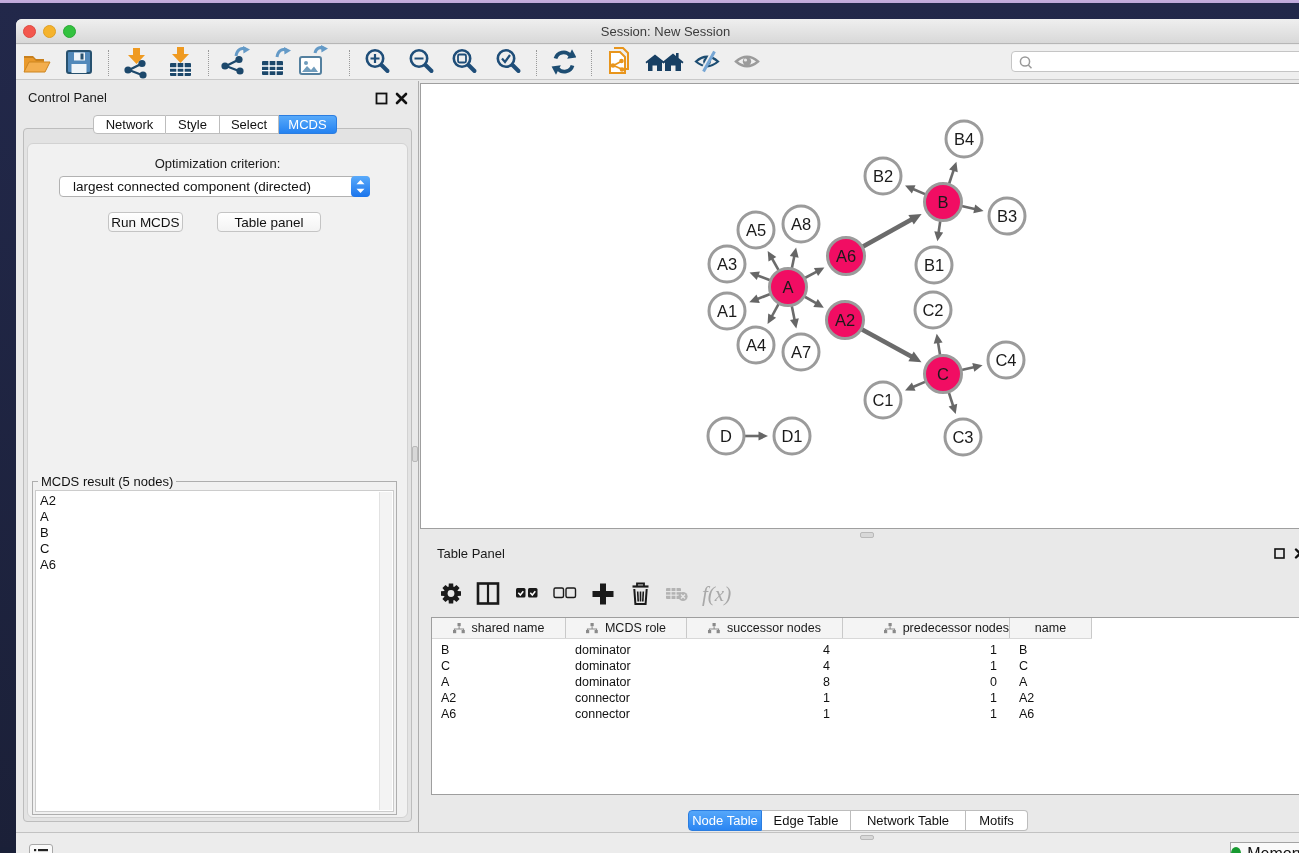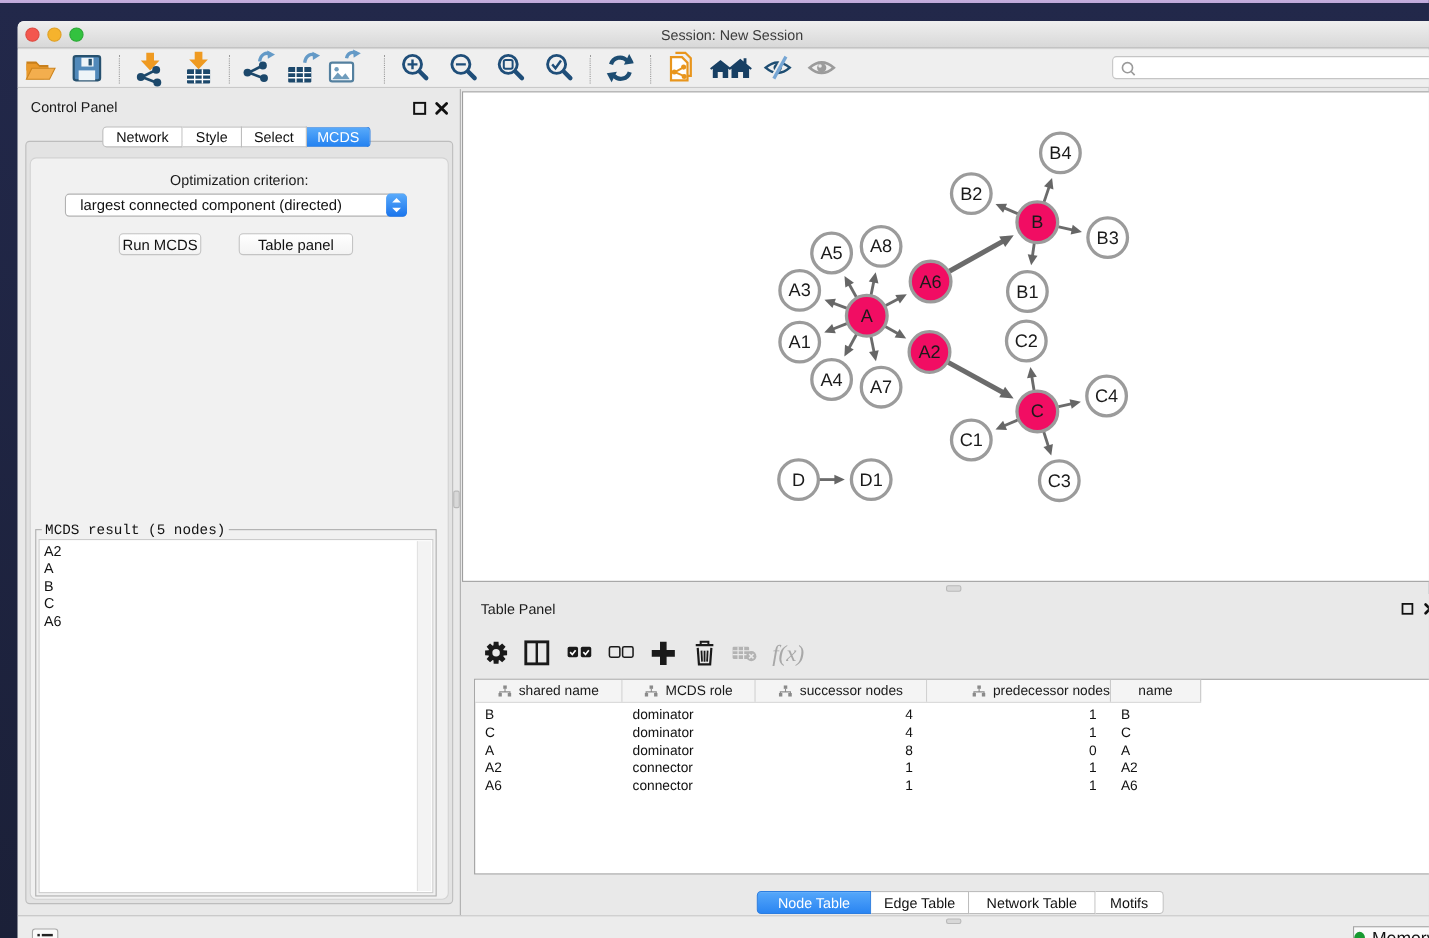--- a/index.html
+++ b/index.html
@@ -26,21 +26,21 @@
   .tabs { display:flex; height:19px; font-size:13px; }
   .tabs .t { background:#fff; border:1px solid #bdbdbd; border-left:none; color:#111; display:flex; align-items:center; justify-content:center; }
   .tabs .t:first-child { border-left:1px solid #bdbdbd; border-radius:4px 0 0 4px; }
   .tabs .t:last-child { border-radius:0 4px 4px 0; }
   .tabs .t.sel { background:linear-gradient(180deg,#58aafa,#2482f1); border-color:#2b7de0; color:#fff; }
   #opt-label { left:11px; top:75px; width:381px; text-align:center; font-size:13px; color:#1a1a1a; }
   #combo { left:43px; top:95px; width:311px; height:21px; background:#fff; border:1px solid #b2b2b2; border-radius:4px; font-size:13.5px; color:#111; }
   #combo .arr { position:absolute; right:-1px; top:-1px; width:19px; height:21px; border-radius:4px; background:linear-gradient(180deg,#5aabfb,#1a74ec); }
   .btn { background:linear-gradient(180deg,#ffffff,#f3f3f3); border:1px solid #c4c4c4; border-radius:4px; font-size:13.5px; color:#111; display:flex; align-items:center; justify-content:center; }
   #fieldset { left:16px; top:400px; width:365px; height:334px; border:1px solid #aeaeae; background:#f1f1f1; }
-  #fs-legend { left:22px; top:393px; background:#f1f1f1; padding:0 3px; font-size:13px; color:#111;font-family:Liberation Mono, monospace; }
+  #fs-legend { left:22px; top:393px; background:#f1f1f1; padding:0 3px; font-size:13px; color:#111; }
   #fs-list { left:2px; top:8px; right:2px; bottom:2px; position:absolute; background:#fff; border:1px solid #cccccc; font-size:13px; color:#111; }
   #fs-sb { position:absolute; right:1px; top:1px; width:13px; bottom:1px; background:#f3f3f3; border-left:1px solid #e2e2e2; }
   
   #statusbar { left:0; top:813px; width:1299px; height:35px; background:#ececec; border-top:1px solid #c2c2c2; }
   #memory { left:1214px; top:9px; width:76px; height:23px; background:#fafafa; border:1px solid #a3a3a3; font-size:16px; color:#111; display:flex; align-items:center; justify-content:center; gap:6px; position:absolute; }
   #lstbtn { left:13px; top:11px; width:24px; height:21px; background:#fafafa; border:1px solid #a8a8a8; border-radius:3px; position:absolute; }
   
   #netframe { left:404px; top:64px; width:894px; height:446px; background:#fff; border:1px solid #9f9f9f; }
   #nf-title { left:0; top:0; width:100%; height:20px; background:linear-gradient(180deg,#f2f2f2,#d9d9d9); border-bottom:1px solid #b1b1b1; position:absolute; }
   .tl2 { border-radius:50%; width:10px; height:10px; top:5px; position:absolute; }
@@ -464,19 +464,19 @@
     <div class="abs" style="left:0;top:20px;width:660px;height:1px;background:#d8d8d8;"></div>
 
     <div class="trow" style="left:9px;top:24px;line-height:16px;">B<br>C<br>A<br>A2<br>A6</div>
     <div class="trow" style="left:143px;top:24px;line-height:16px;">dominator<br>dominator<br>dominator<br>connector<br>connector</div>
     <div class="trow" style="left:255px;top:24px;width:143px;text-align:right;line-height:16px;">4<br>4<br>8<br>1<br>1</div>
     <div class="trow" style="left:411px;top:24px;width:154px;text-align:right;line-height:16px;">1<br>1<br>0<br>1<br>1</div>
     <div class="trow" style="left:587px;top:24px;line-height:16px;">B<br>C<br>A<br>A2<br>A6</div>
   </div>
 
   <div id="btabs">
-    <div class="t sel" style="width:104px">Node Table</div>
+    <div class="t sel" style="width:74px">Node Table</div>
     <div class="t" style="width:89px">Edge Table</div>
     <div class="t" style="width:115px">Network Table</div>
     <div class="t" style="width:62px">Motifs</div>
   </div>
 </div>
 </div>
 
 </body></html>

